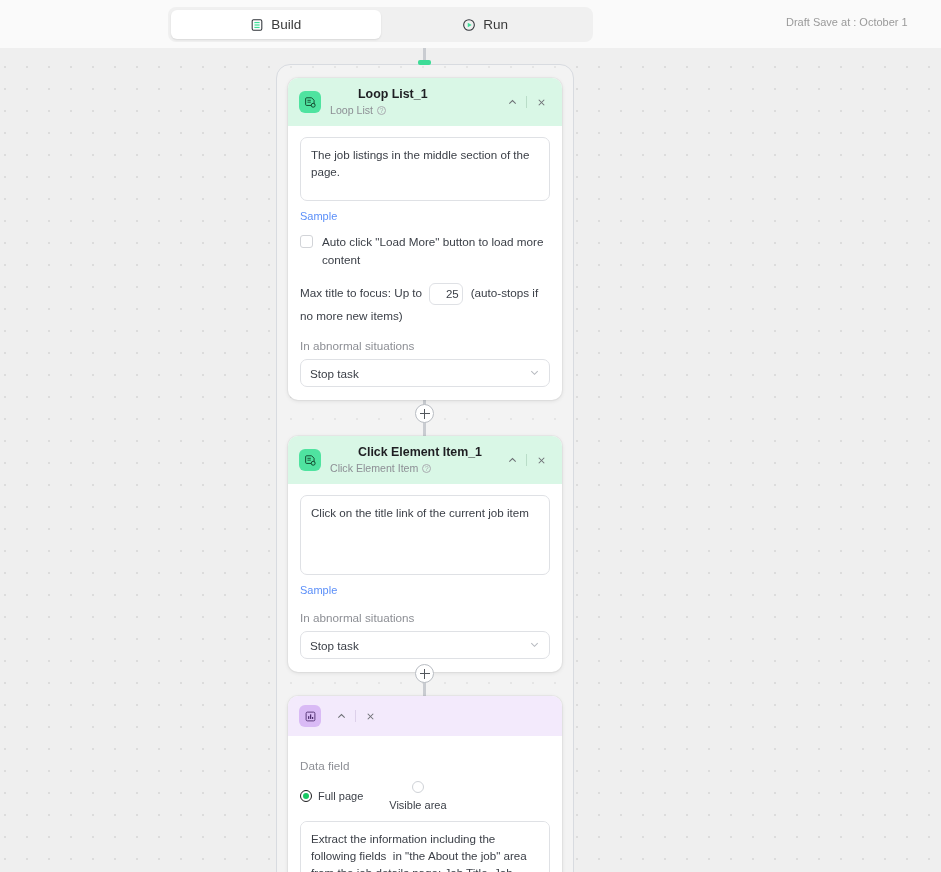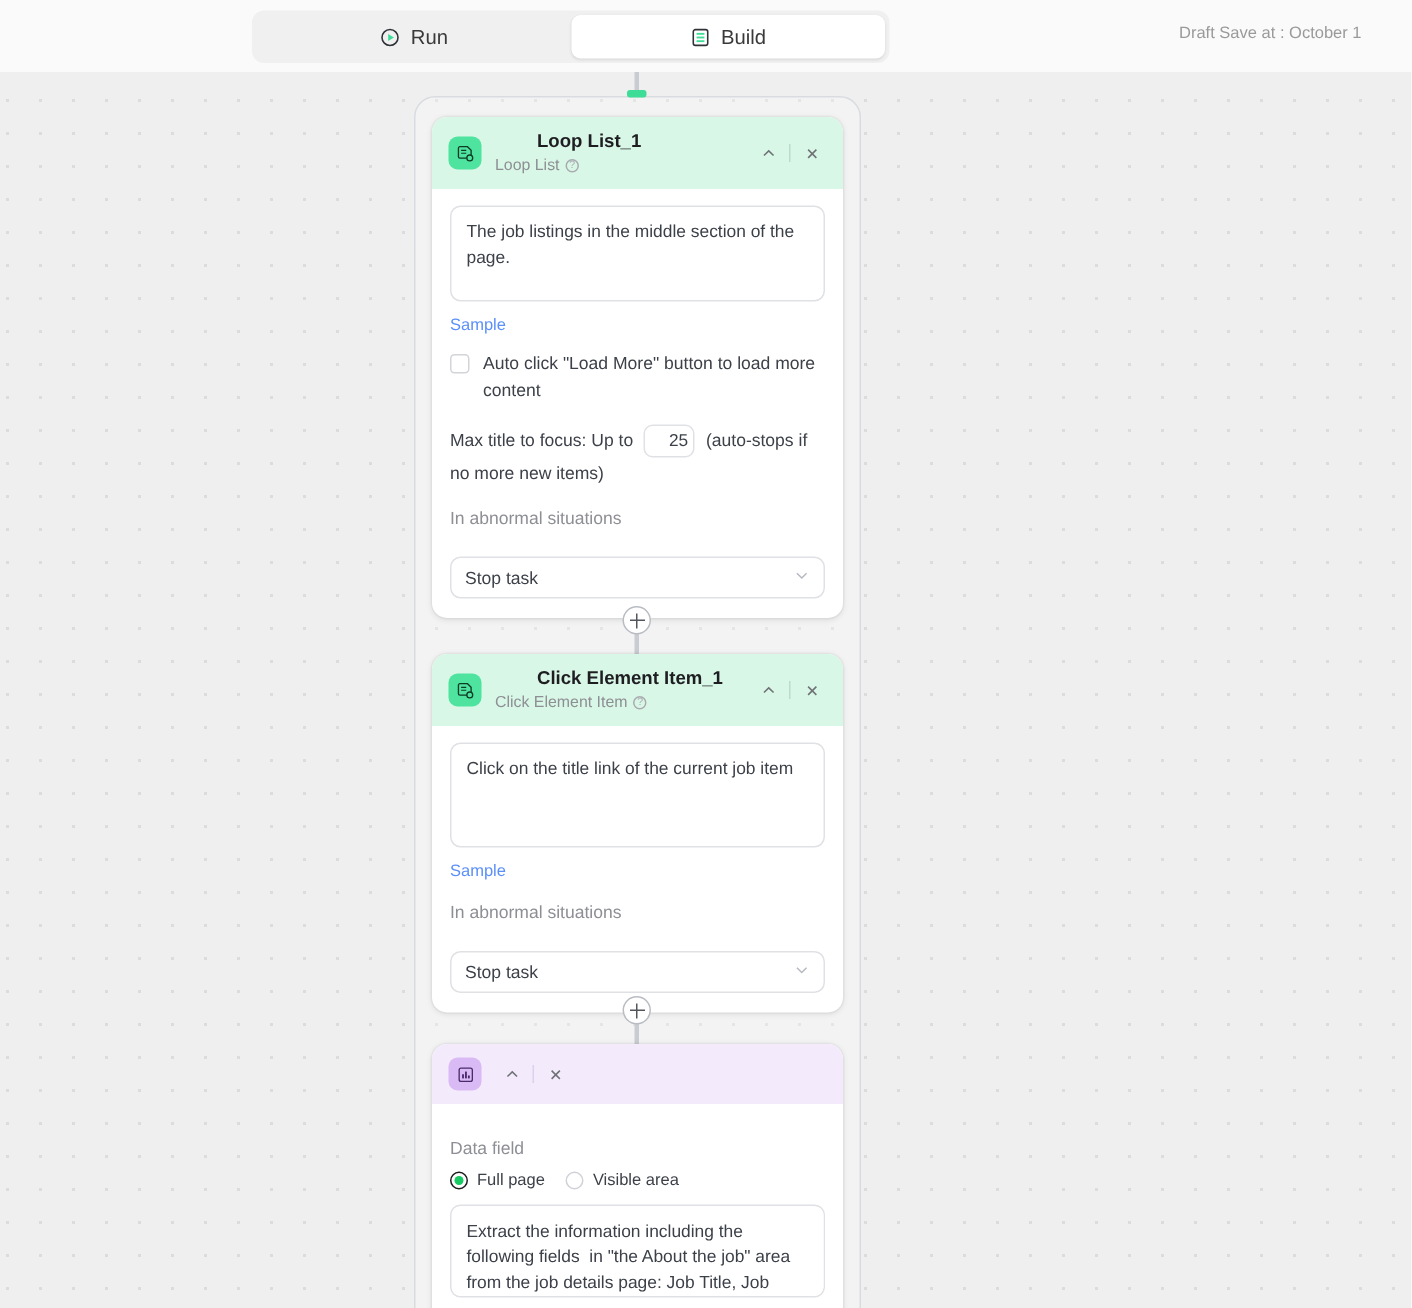--- a/index.html
+++ b/index.html
@@ -160,21 +160,21 @@
     padding: 8px 10px;
     font-size: 11.6px;
     color: #3c4048;
     line-height: 1.48;
     background: #fff;
     font-family: "Liberation Sans", sans-serif;
     resize: none;
     overflow: hidden;
   }
   .ta.h1 { height: 64px; }
-  .ta.h2 { height: 70px; }
+  .ta.h2 { height: 80px; }
   .ta.h3 { height: 62px; overflow-y: auto; }
 
   .sample-link {
     display: inline-block;
     margin-top: 5px;
     font-size: 11px; color: #5b8ff9; cursor: pointer; text-align: center;
   }
 
   .row-check {
     display: flex; align-items: flex-start; gap: 9px;
@@ -202,21 +202,21 @@
     margin: 0 4px;
     background: #fff;
     padding-left: 12px;
   }
 
   .field-label {
     margin-top: 13px;
     font-size: 11.7px; color: #8d8f95;
   }
   .select {
-    margin-top: 19px;
+    margin-top: 7px;
     height: 28px;
     border: 1px solid #dfe1e5; border-radius: 7px;
     display: flex; align-items: center;
     padding: 0 9px;
     font-size: 11.7px; color: #3c4048;
     cursor: pointer; background: #fff;
   }
   .select .sel-val { flex: 1 1 auto; }
   .chev { color: #b6b9bf; }
 
@@ -226,52 +226,52 @@
     width: 12px; height: 12px; border-radius: 50%;
     border: 1.5px solid #cfd2d7; background: #fff;
     display: flex; align-items: center; justify-content: center;
   }
   .rad.on { border-color: #1c1c1e; }
   .rad.on::after {
     content: ""; width: 6px; height: 6px; border-radius: 50%;
     background: #18c964;
   }
   .rad-label { font-size: 11px; color: #3c4048; }
-  .radio-item + .radio-item { margin-left: 4px; }
+  .radio-item + .radio-item { margin-left: 16px; flex-direction: column; }
 </style>
 </head>
 <body>
 
 <div id="app">
 
   <div class="topbar">
     <div class="tabs">
-
-      <div class="tab">
-        <span>
-          <svg width="14" height="14" viewBox="0 0 16 16" fill="none">
-            <circle cx="8" cy="8" r="6.1" stroke="#2f3338" stroke-width="1.2"></circle>
-            <polygon points="6.6,5.4 11,8 6.6,10.6" fill="#3ddc97"></polygon>
-          </svg>
-        </span>
-        <span>Run</span>
-      </div>
 
       <div class="tab active">
         <span>
           <svg width="14" height="14" viewBox="0 0 16 16" fill="none">
             <rect x="2.5" y="2" width="11" height="12" rx="1.6" stroke="#2f3338" stroke-width="1.2"></rect>
             <line x1="5" y1="5.2" x2="11" y2="5.2" stroke="#3ddc97" stroke-width="1.4"></line>
             <line x1="5" y1="8" x2="11" y2="8" stroke="#3ddc97" stroke-width="1.4"></line>
             <line x1="5" y1="10.8" x2="11" y2="10.8" stroke="#3ddc97" stroke-width="1.4"></line>
           </svg>
         </span>
         <span>Build</span>
       </div>
 
+      <div class="tab">
+        <span>
+          <svg width="14" height="14" viewBox="0 0 16 16" fill="none">
+            <circle cx="8" cy="8" r="6.1" stroke="#2f3338" stroke-width="1.2"></circle>
+            <polygon points="6.6,5.4 11,8 6.6,10.6" fill="#3ddc97"></polygon>
+          </svg>
+        </span>
+        <span>Run</span>
+      </div>
+
 
     </div>
 
     <div class="draft">Draft Save at : October 1</div>
   </div>
 
   <div class="canvas">
 
     <div class="group-box"></div>
 

